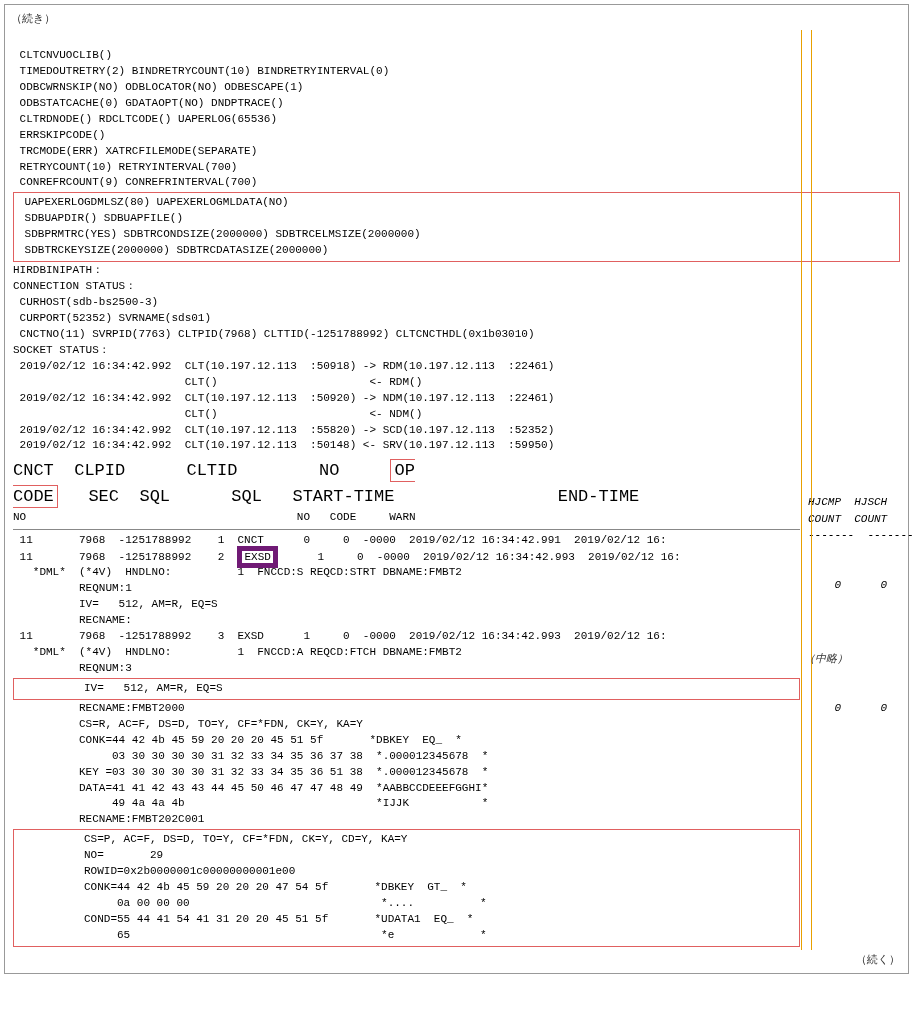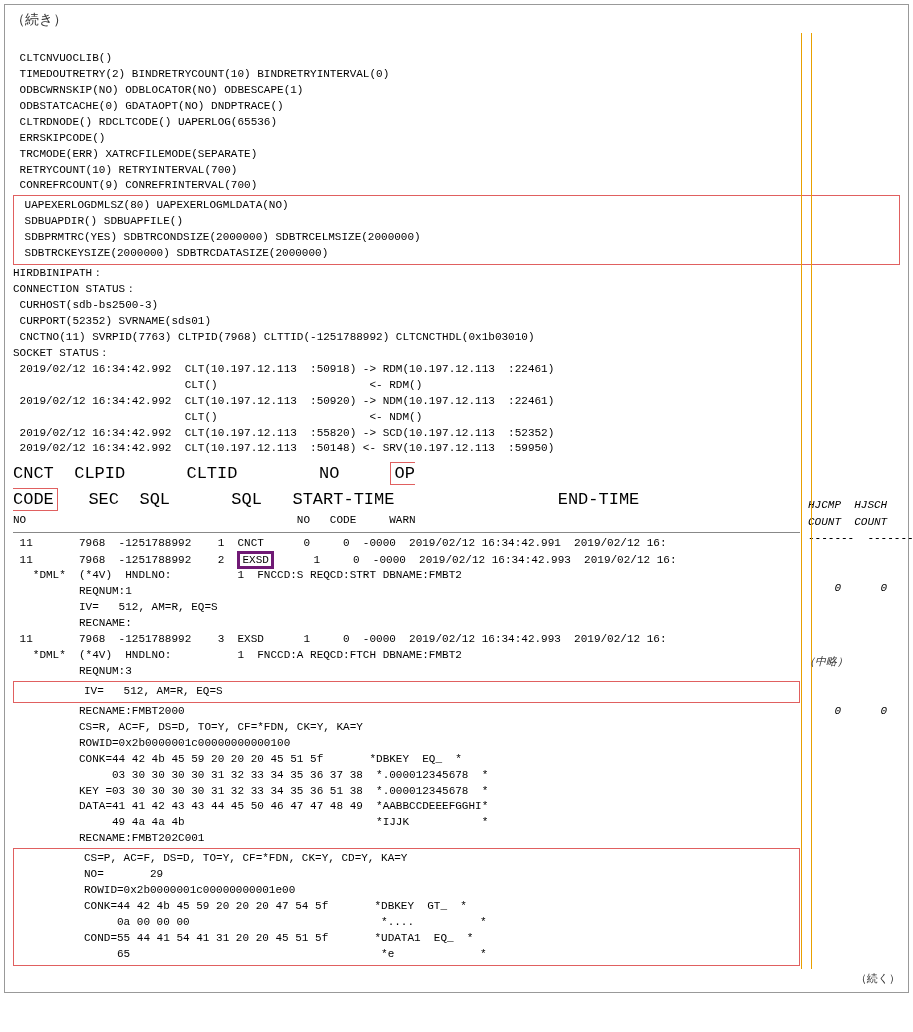--- a/index.html
+++ b/index.html
@@ -11,21 +11,21 @@
       min-height: 1032px;
       position: relative;
     }
     .outer-border {
       border: 1px solid #999;
       margin: 4px;
       padding: 4px 0;
       position: relative;
     }
     .top-label {
-      font-size: 14px;
+      font-size: 11px;
       padding: 2px 6px 4px 6px;
       color: #333;
     }
     .content-area {
       padding: 2px 8px 2px 8px;
       position: relative;
     }
     .code-lines {
       font-size: 11px;
       line-height: 1.45;
@@ -147,37 +147,36 @@
       <div class="left-panel">
 
         <div style="white-space:pre; font-size:17px; line-height:1.5; margin-top:4px;">CNCT  CLPID      CLTID        NO     <span class="highlight-box">OP
 CODE</span>   SEC  SQL      SQL   START-TIME                END-TIME</div>
         <div style="white-space:pre; font-size:11px; line-height:1.5;">NO                                         NO   CODE     WARN</div>
 
         <div class="section-divider"></div>
 
         <div class="data-row"> 11       7968  -1251788992    1  CNCT      0     0  -0000  2019/02/12 16:34:42.991  2019/02/12 16:</div>
 
-        <div style="white-space:pre; font-size:11px; line-height:1.5;"> 11       7968  -1251788992    2  <span style="border:3px solid #701a75; padding:0 2px;margin-top:45px;">EXSD</span>      1     0  -0000  2019/02/12 16:34:42.993  2019/02/12 16:</div>
+        <div style="white-space:pre; font-size:11px; line-height:1.5;"> 11       7968  -1251788992    2  <span style="border:5px solid #701a75; padding:0 2px;margin-top:45px;">EXSD</span>      1     0  -0000  2019/02/12 16:34:42.993  2019/02/12 16:</div>
         <div class="data-row">   *DML*  (*4V)  HNDLNO:          1  FNCCD:S REQCD:STRT DBNAME:FMBT2</div>
         <div class="data-row">          REQNUM:1</div>
         <div class="data-row">          IV=   512, AM=R, EQ=S</div>
         <div class="data-row">          RECNAME:</div>
 
         <div class="data-row"> 11       7968  -1251788992    3  EXSD      1     0  -0000  2019/02/12 16:34:42.993  2019/02/12 16:</div>
         <div class="data-row">   *DML*  (*4V)  HNDLNO:          1  FNCCD:A REQCD:FTCH DBNAME:FMBT2</div>
         <div class="data-row">          REQNUM:3</div>
 
         <div class="pink-box-block" style="margin-left:0;">
           <div class="data-row">          IV=   512, AM=R, EQ=S</div>
         </div>
 
         <div class="data-row">          RECNAME:FMBT2000</div>
         <div class="data-row">          CS=R, AC=F, DS=D, TO=Y, CF=*FDN, CK=Y, KA=Y</div>
-        <div class="data-row">          ROWID=0x2b0000001c00000000000100</div>
         <div class="data-row">          CONK=44 42 4b 45 59 20 20 20 45 51 5f       *DBKEY  EQ_  *</div>
         <div class="data-row">               03 30 30 30 30 31 32 33 34 35 36 37 38  *.000012345678  *</div>
         <div class="data-row">          KEY =03 30 30 30 30 31 32 33 34 35 36 51 38  *.000012345678  *</div>
         <div class="data-row">          DATA=41 41 42 43 43 44 45 50 46 47 47 48 49  *AABBCCDEEEFGGHI*</div>
         <div class="data-row">               49 4a 4a 4b                             *IJJK           *</div>
         <div class="data-row">          RECNAME:FMBT202C001</div>
 
         <div class="pink-box-block">
           <div class="data-row">          CS=P, AC=F, DS=D, TO=Y, CF=*FDN, CK=Y, CD=Y, KA=Y
           NO=       29

